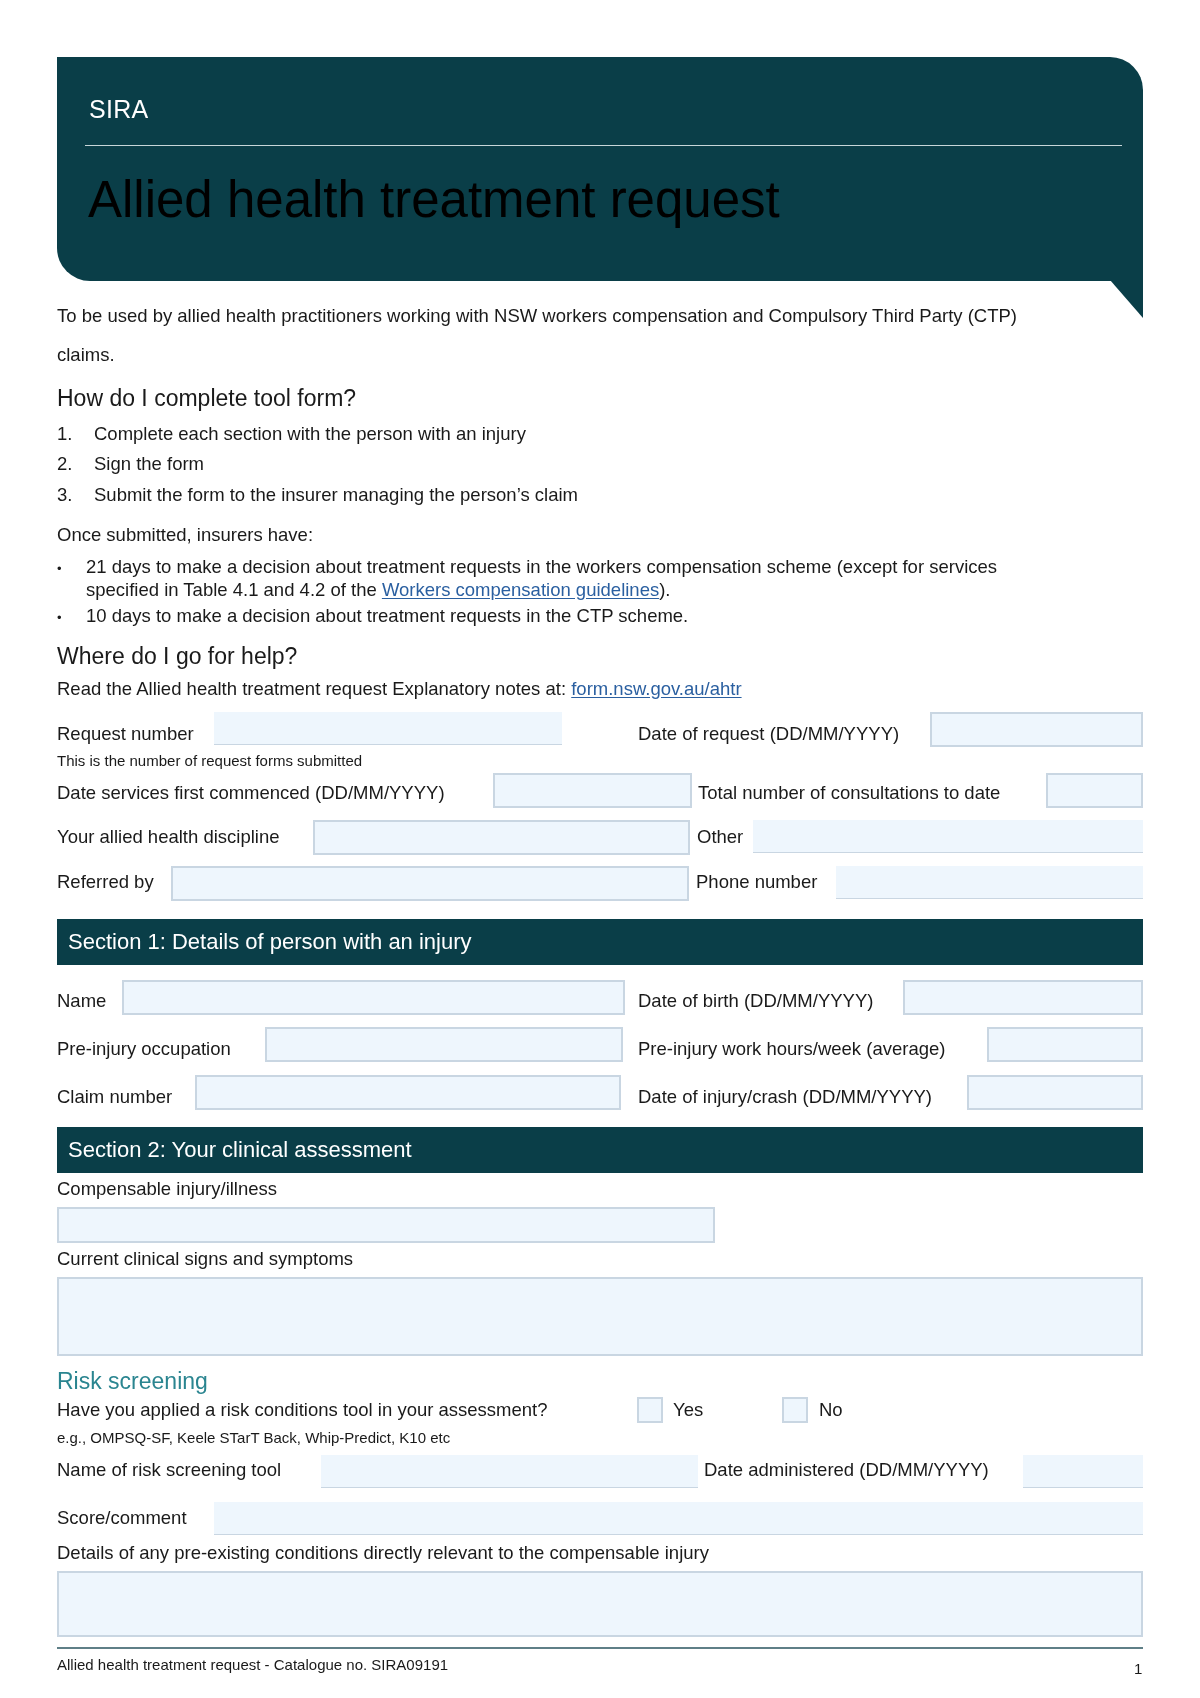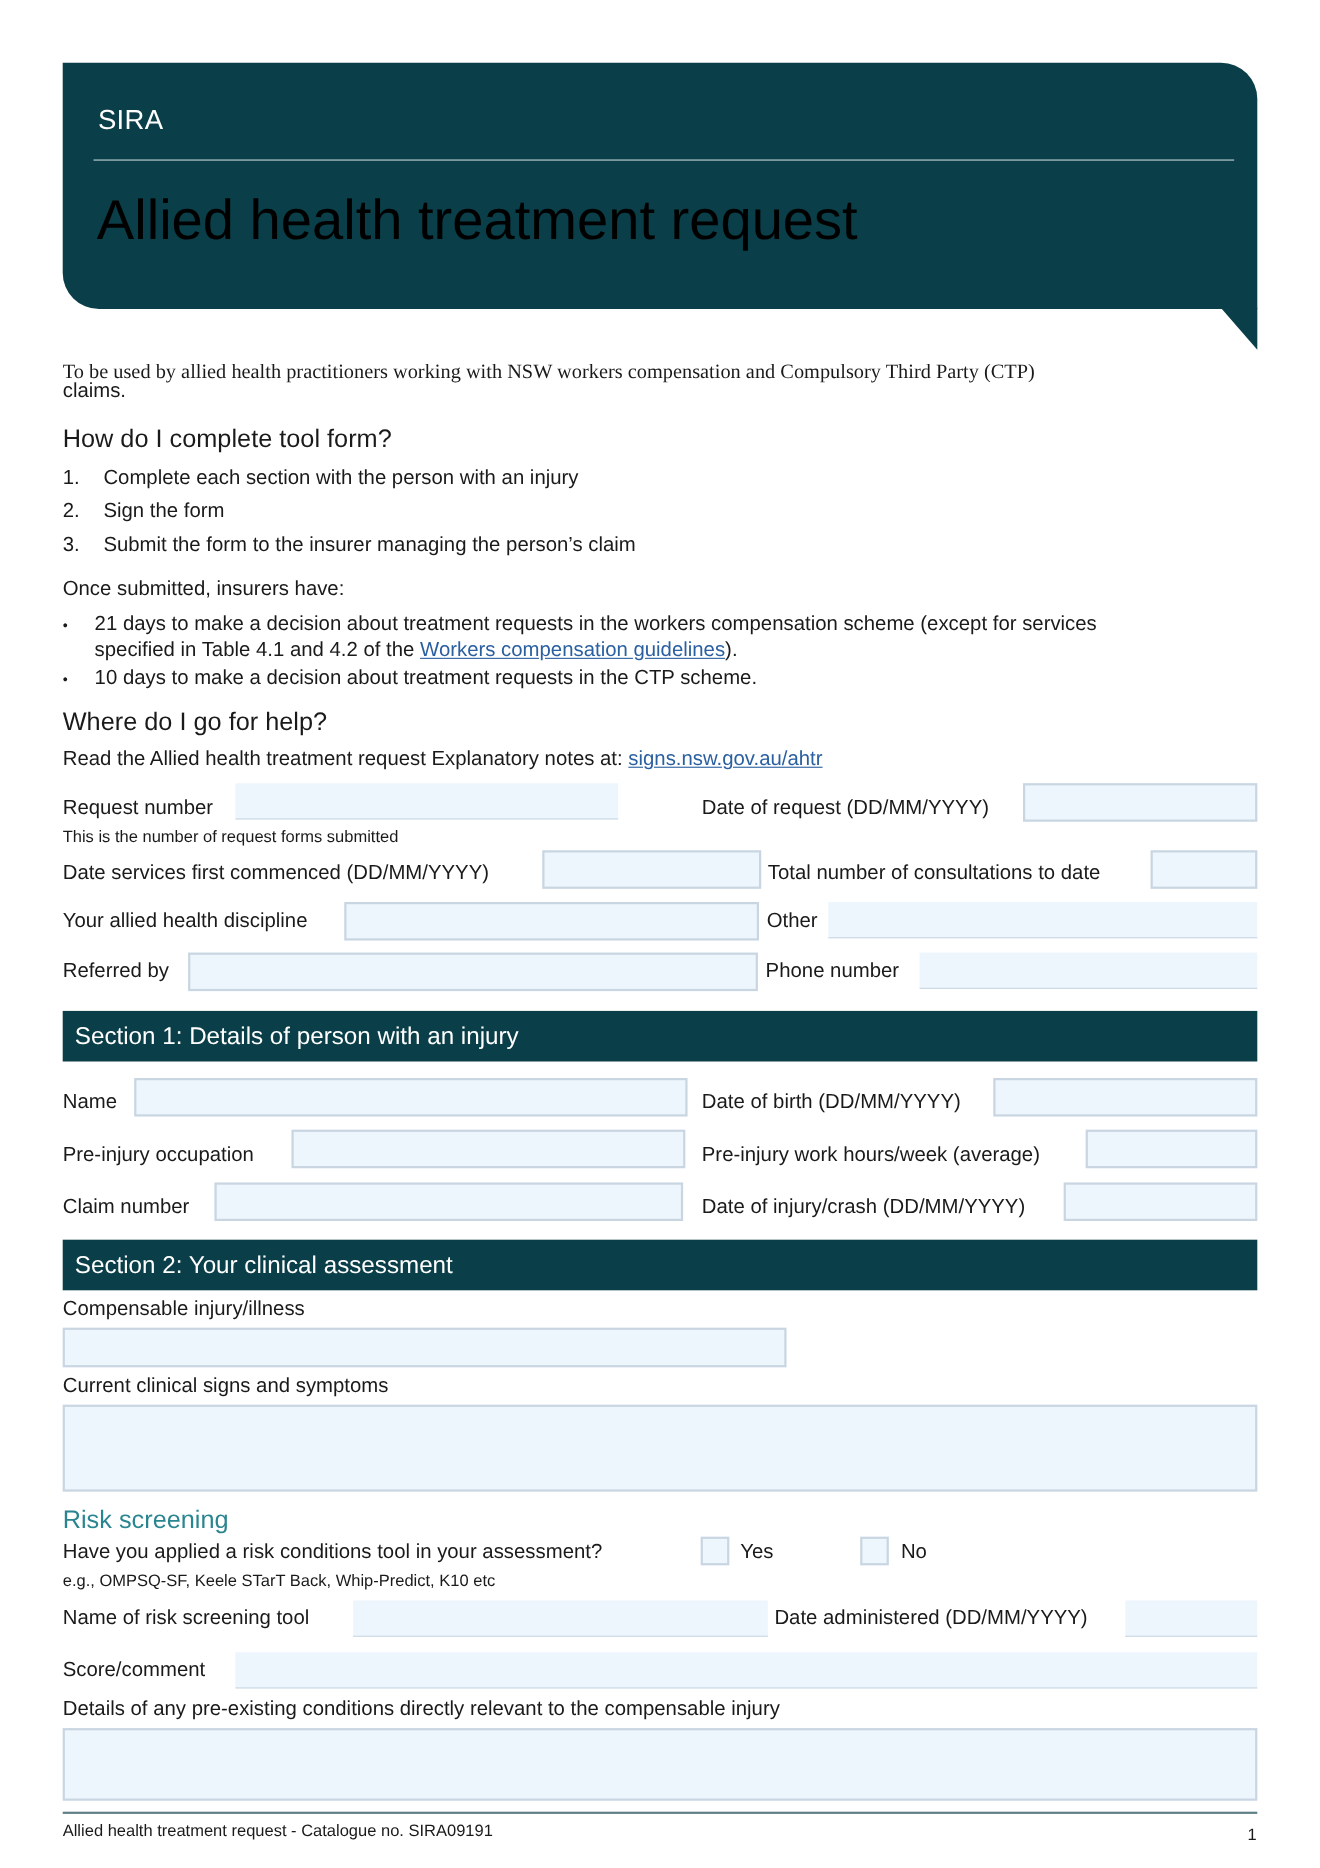--- a/index.html
+++ b/index.html
@@ -56,21 +56,21 @@
 </style>
 </head>
 <body>
 
 <div class="abs hdr"></div>
 <div class="abs hdr-tail"></div>
 <div class="abs hdr-brand">SIRA</div>
 <div class="abs hdr-rule"></div>
 <div class="abs hdr-title">Allied health treatment request</div>
 
-<div class="abs txt" style="left:57px; top:328px;font-family:Liberation Serif, serif;">To be used by allied health practitioners working with NSW workers compensation and Compulsory Third Party (CTP)</div>
+<div class="abs txt" style="left:57px; top:304px;">To be used by allied health practitioners working with NSW workers compensation and Compulsory Third Party (CTP)</div>
 <div class="abs txt" style="left:57px; top:343px;">claims.</div>
 
 <div class="abs h2" style="left:57px; top:385px;">How do I complete tool form?</div>
 <div class="abs txt" style="left:57px; top:422px;">
   <span>1.</span>
   <span style="position:absolute; left:37px;">Complete each section with the person with an injury</span>
 </div>
 <div class="abs txt" style="left:57px; top:452px;">
   <span>2.</span>
   <span style="position:absolute; left:37px;">Sign the form</span>
@@ -89,21 +89,21 @@
 <div class="abs txt" style="left:86px; top:578px;">
   <span>specified in Table 4.1 and 4.2 of the </span><span class="link">Workers compensation guidelines</span><span>).</span>
 </div>
 <div class="abs txt" style="left:57px; top:604px;">
   <span style="font-size:13px;">•</span>
   <span style="position:absolute; left:29px;">10 days to make a decision about treatment requests in the CTP scheme.</span>
 </div>
 
 <div class="abs h2" style="left:57px; top:643px;">Where do I go for help?</div>
 <div class="abs txt" style="left:57px; top:677px;">
-  <span>Read the Allied health treatment request Explanatory notes at: </span><span class="link">signs.nsw.gov.au/ahtr</span>
+  <span>Read the Allied health treatment request Explanatory notes at: </span><span class="link">form.nsw.gov.au/ahtr</span>
 </div>
 
 <div class="abs lbl" style="left:57px; top:723px;">Request number</div>
 <div class="abs uline" style="left:214px; top:712px; width:348px; height:33px;"></div>
 <div class="abs small" style="left:57px; top:752px;">This is the number of request forms submitted</div>
 
 <div class="abs lbl" style="left:638px; top:723px;">Date of request (DD/MM/YYYY)</div>
 <div class="abs box" style="left:930px; top:712px; width:213px; height:35px;"></div>
 
 <div class="abs lbl" style="left:57px; top:782px;">Date services first commenced (DD/MM/YYYY)</div>

